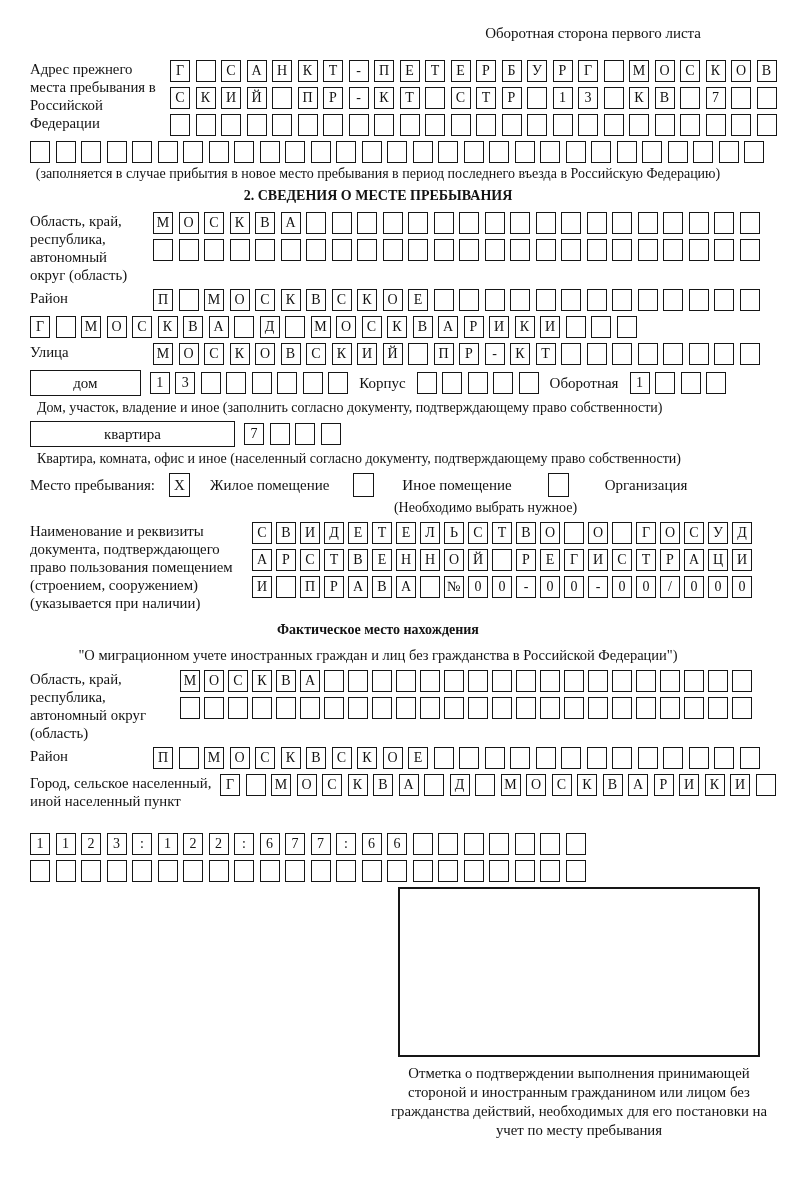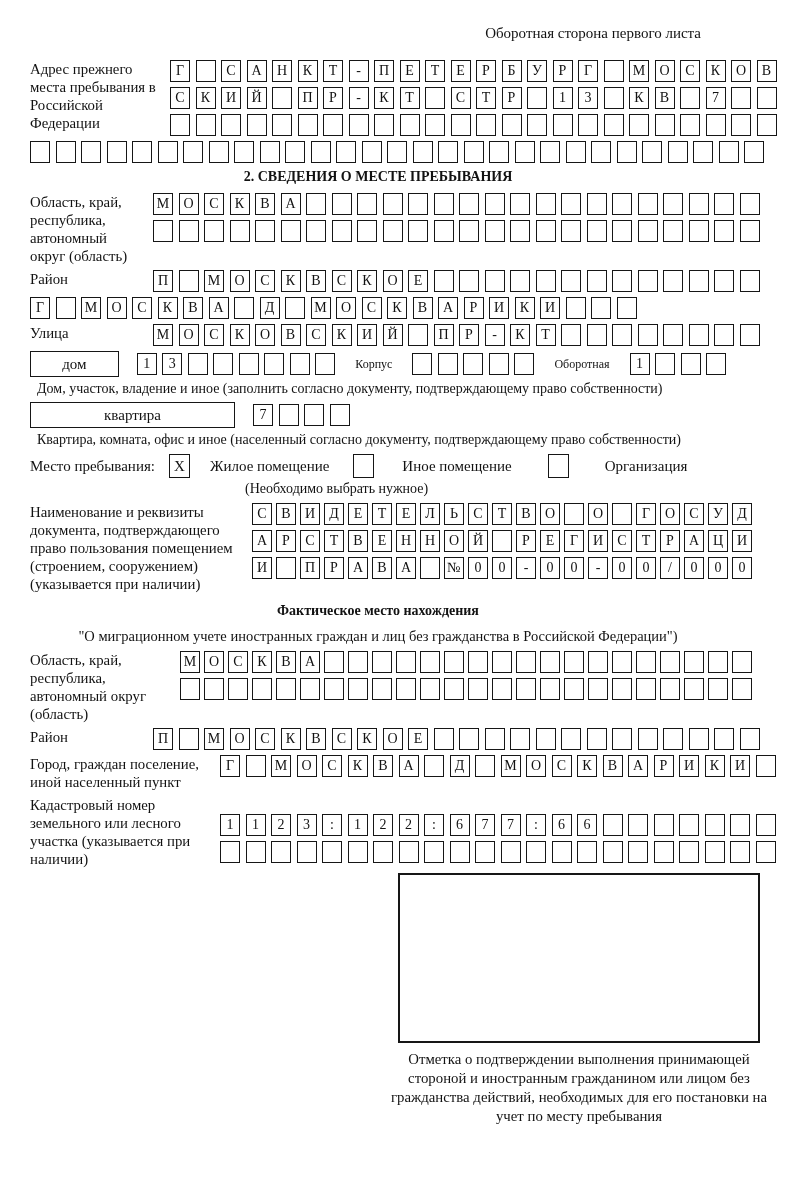--- a/index.html
+++ b/index.html
@@ -31,42 +31,42 @@
     display:flex; align-items:center; justify-content:center;
     font-size:14px; line-height:1; background:#fff;
   }
 
   .note { font-size:14px; line-height:17px; margin:2px 0 5px 0; }
   .note.center { text-align:center; }
   .note.left { margin-left:7px; }
 
   .sec-title { text-align:center; font-weight:bold; font-size:14px; margin:6px 0 8px 0; }
 
-  .hrow { display:flex; align-items:center; gap:18px; margin-bottom:3px; }
+  .hrow { display:flex; align-items:center; gap:9px; margin-bottom:3px; }
   .namedbox {
     border:1.7px solid #161616; height:26px;
     display:flex; align-items:center; justify-content:center;
     font-size:15px; background:#fff;
   }
   .nb-house { width:166px; }
   .nb-apt { width:205px; }
-  .inline-lbl { font-size:12px; padding:0 2px; }
+  .inline-lbl { font-size:15px; padding:0 2px; }
 
   .checkline { display:flex; align-items:center; margin:6px 0 2px 0; font-size:15px;gap:9px; }
   .checkbox {
     width:21px; height:24px; border:1.7px solid #161616;
     display:flex; align-items:center; justify-content:center;
     font-size:15px; background:#fff;
   }
   .cl-gap1 { margin-left:5px; }
   .cl-gap2 { margin-left:11px; }
   .cl-gap3 { margin-left:15px; }
   .cl-gap4 { margin-left:19px; }
   .cl-gap5 { margin-left:27px; }
-  .note-indent { margin-left:215px; }
+  .note-indent { margin-left:215px;text-align:center; }
 
   .fact-note { text-align:center; font-size:14.5px; line-height:18px; }
   .fact-note.last { margin-bottom:6px; }
 
   .stamp-wrap { margin-left:368px; width:372px; }
   .stamp-box { width:362px; height:170px; border:2px solid #161616; background:#fff; }
   .stamp-caption { width:390px; margin-left:-14px; text-align:center; font-size:14.8px; line-height:19px; margin-top:7px; }
 </style>
 </head>
 <body>
@@ -182,20 +182,21 @@
       <span class="cell"></span>
       <span class="cell"></span>
       <span class="cell"></span>
       <span class="cell"></span>
       <span class="cell"></span>
       <span class="cell"></span>
       <span class="cell"></span>
       <span class="cell"></span>
       <span class="cell"></span>
     </div>
+  <div class="note center">(заполняется в случае прибытия в новое место пребывания в период последнего въезда в Российскую Федерацию)</div>
 
   <div class="sec-title">2. СВЕДЕНИЯ О МЕСТЕ ПРЕБЫВАНИЯ</div>
 
   <div class="group">
     <div class="lbl w123">Область, край, республика, автономный округ (область)</div>
     <div class="rows">
       <div class="boxrow">
           <span class="cell">М</span>
           <span class="cell">О</span>
           <span class="cell">С</span>
@@ -551,21 +552,21 @@
         <span class="cell"></span>
         <span class="cell"></span>
         <span class="cell"></span>
         <span class="cell"></span>
         <span class="cell"></span>
         <span class="cell"></span>
       </div>
   </div>
 
   <div class="group">
-    <div class="lbl w190">Город, граждан поселение, иной населенный пункт</div>
+    <div class="lbl w190">Город, сельское населенный, иной населенный пункт</div>
     <div class="boxrow">
         <span class="cell">Г</span>
         <span class="cell"></span>
         <span class="cell">М</span>
         <span class="cell">О</span>
         <span class="cell">С</span>
         <span class="cell">К</span>
         <span class="cell">В</span>
         <span class="cell">А</span>
         <span class="cell"></span>
@@ -579,21 +580,20 @@
         <span class="cell">А</span>
         <span class="cell">Р</span>
         <span class="cell">И</span>
         <span class="cell">К</span>
         <span class="cell">И</span>
         <span class="cell"></span>
       </div>
   </div>
 
   <div class="group">
-    <div class="lbl w190">Кадастровый номер земельного или лесного участка (указывается при наличии)</div>
     <div class="rows" style="margin-top:18px;">
       <div class="boxrow">
           <span class="cell">1</span>
           <span class="cell">1</span>
           <span class="cell">2</span>
           <span class="cell">3</span>
           <span class="cell">:</span>
           <span class="cell">1</span>
           <span class="cell">2</span>
           <span class="cell">2</span>

